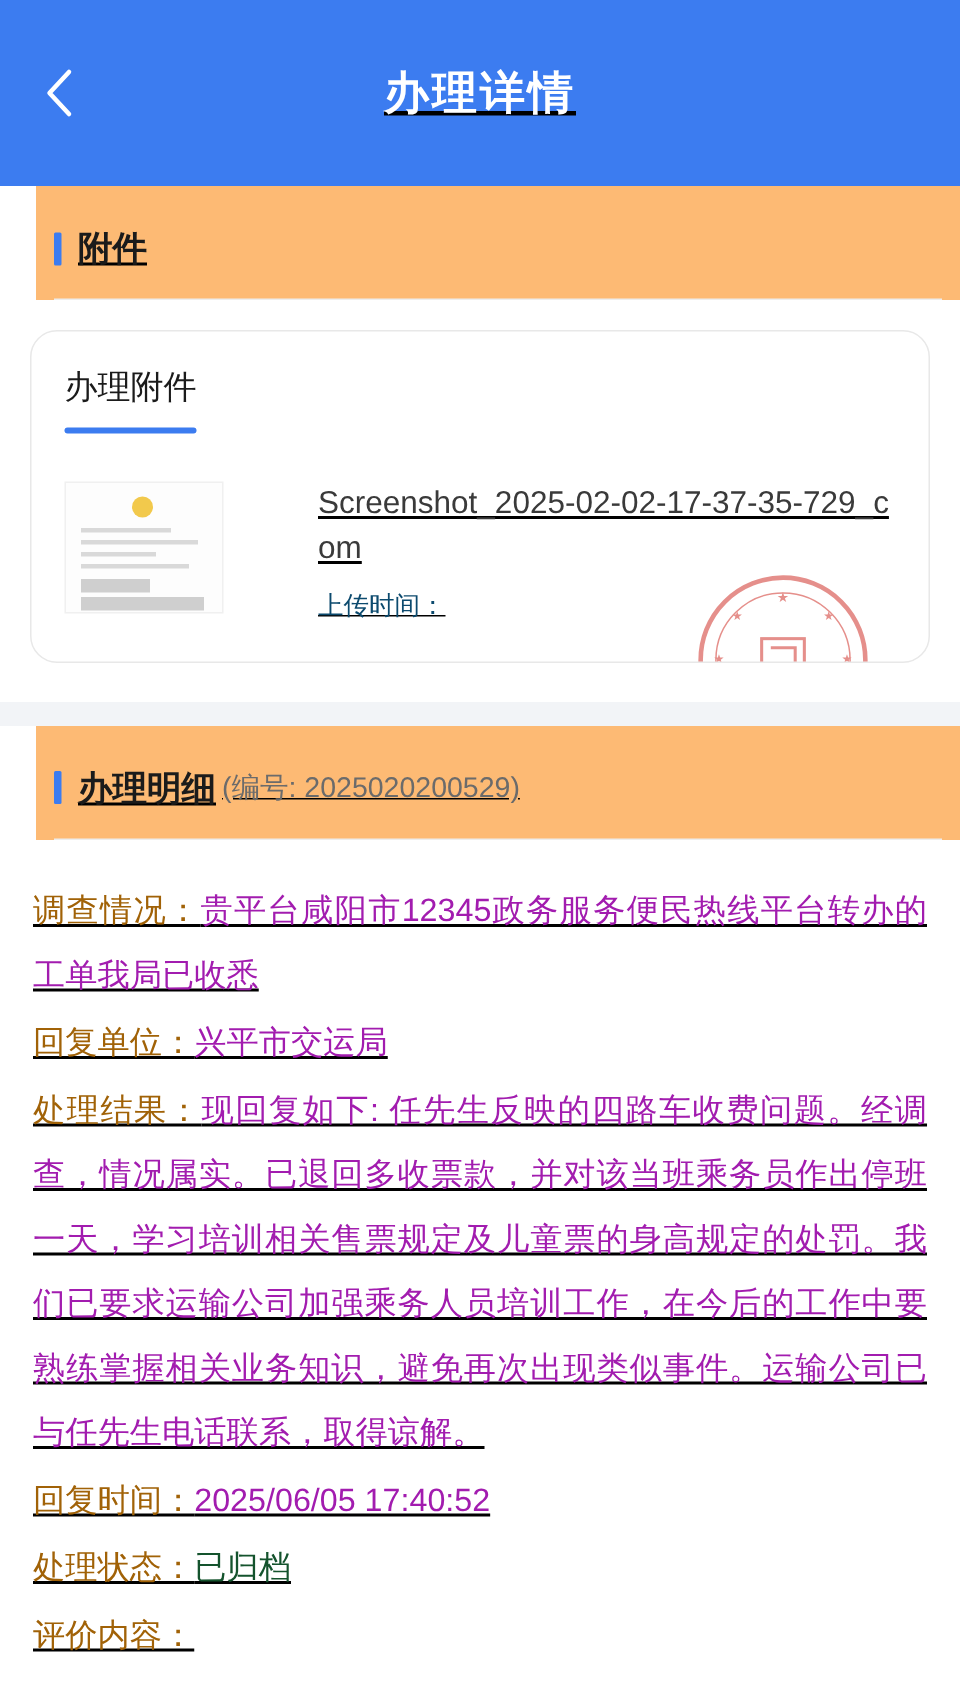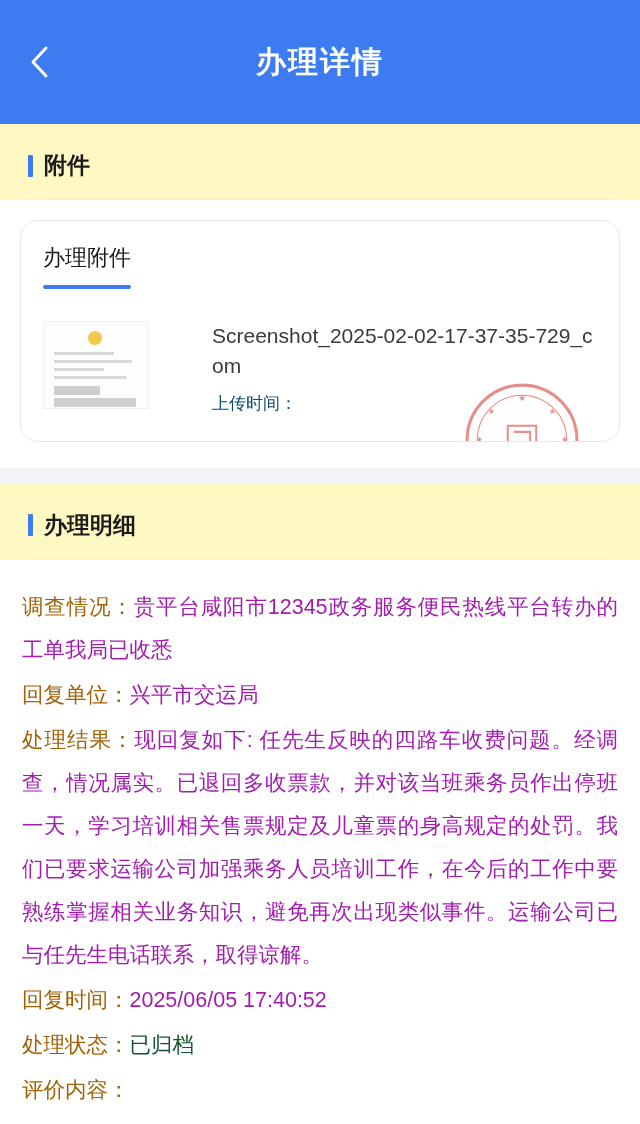--- a/index.html
+++ b/index.html
@@ -12,20 +12,21 @@
     background: #ffffff;
     font-family: "Liberation Sans", sans-serif;
     overflow: hidden;
   }
   .page {
     position: relative;
     width: 640px;
     height: 792px;
     background: #ffffff;
     box-sizing: border-box;
+    text-decoration: underline;
   }
   
   .header {
     position: relative;
     height: 124px;
     background: #3c7cf0;
     display: flex;
     align-items: center;
     justify-content: center;
   }
@@ -44,22 +45,23 @@
     height: 34px;
     display: flex;
     align-items: center;
     justify-content: center;
     cursor: pointer;
   }
   .back-icon svg { display: block; }
 
   
   .section {
-    background: #fef9c3;
-    padding: 0 28px;
+    background: #fdba74;
+    padding: 0 12px;
+    margin-left: 24px;
   }
   .section-header {
     display: flex;
     align-items: center;
     padding: 26px 0 18px 0;
     border-bottom: 1px solid #ededed;
   }
   .sec-bar {
     width: 5px;
     height: 22px;
@@ -267,20 +269,21 @@
 
     </div>
   </div>
 
   <div class="gap"></div>
 
   <div class="section">
     <div class="section-header">
       <div class="sec-bar"></div>
       <div class="sec-title">办理明细</div>
+      <div class="sec-sub">(编号: 2025020200529)</div>
     </div>
   </div>
 
   <div class="detail-body">
     <div class="row para">
       <span class="lbl">调查情况：</span><span class="val">贵平台咸阳市12345政务服务便民热线平台转办的工单我局已收悉</span>
     </div>
     <div class="row">
       <span class="lbl">回复单位：</span><span class="val">兴平市交运局</span>
     </div>

